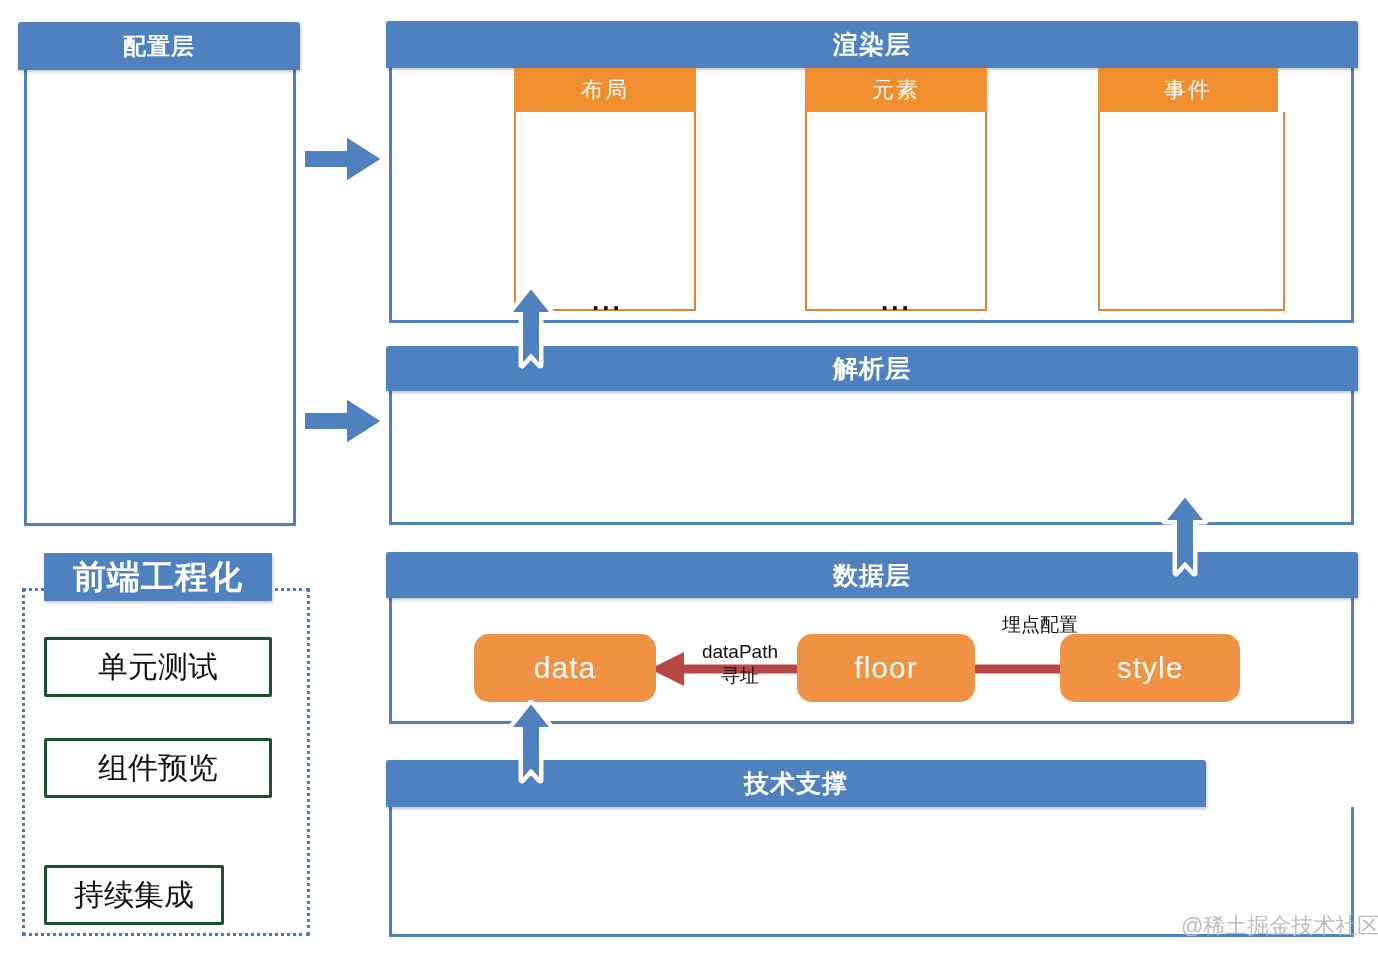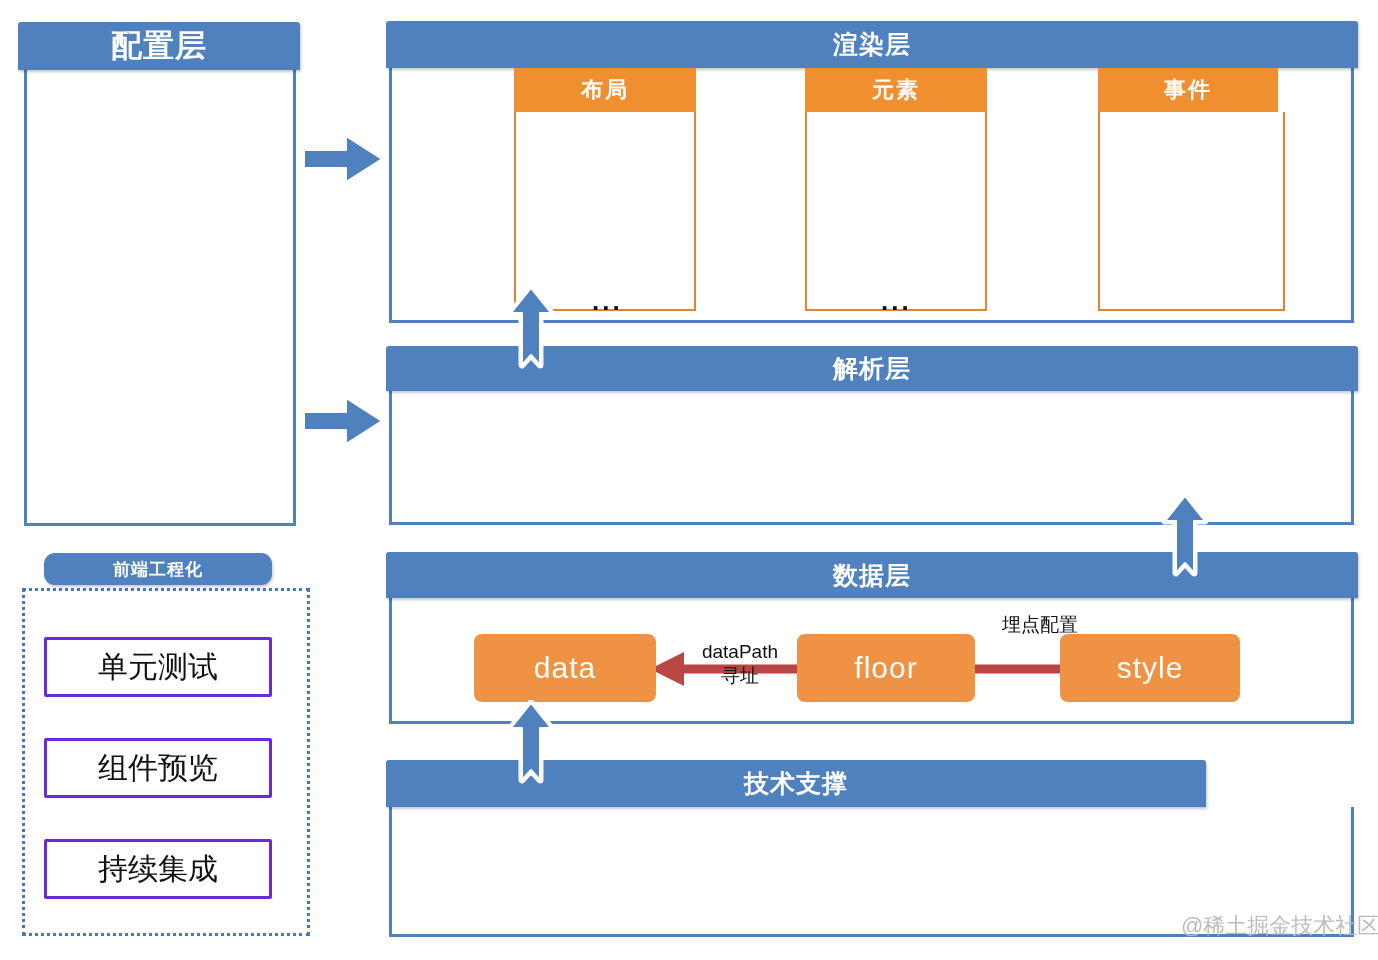--- a/index.html
+++ b/index.html
@@ -51,42 +51,42 @@
     color: #ffffff;
     font-weight: bold;
     display: flex;
     align-items: center;
     justify-content: center;
     border-radius: 4px;
     box-sizing: border-box;
     text-align: center;
     letter-spacing: 1px;
   }
-  .chip.sq { border-radius: 8px; }
+  .chip.sq { border-radius: 15px; }
 
   
   .pill {
     position: absolute;
     background: #fbd7b6;
     border: 1px solid #e8a36a;
     color: #1a1a1a;
     display: flex;
     align-items: center;
     justify-content: center;
     border-radius: 7px;
     box-sizing: border-box;
     font-size: 19px;
   }
 
   
   .card-head {
     position: absolute;
     background: #ef8f2f;
     color: #ffffff;
-    font-weight: bold;
+    font-weight: normal;
     display: flex;
     align-items: center;
     justify-content: center;
     font-size: 22px;
     z-index: 3;
     letter-spacing: 2px;
   }
   .card-body {
     position: absolute;
     background: #ffffff;
@@ -109,21 +109,21 @@
   .dashed-box {
     position: absolute;
     border: 3px dotted #4a7ab5;
     box-sizing: border-box;
     background: transparent;
     z-index: 1;
   }
   .outline-chip {
     position: absolute;
     background: #ffffff;
-    border: 3px solid #6d28d9;
+    border: 3px solid #14532d;
     color: #111111;
     display: flex;
     align-items: center;
     justify-content: center;
     box-sizing: border-box;
     font-size: 30px;
     z-index: 3;
     border-radius: 2px;
   }
 
@@ -146,21 +146,21 @@
     z-index: 7;
     white-space: nowrap;
   }
 </style>
 </head>
 <body>
 
 <div id="canvas">
 
   <div class="panel">
-    <div class="panel-head" style="left:18px; top:22px; width:282px; height:48px; font-size:31px;">配置层</div>
+    <div class="panel-head" style="left:18px; top:22px; width:282px; height:48px; font-size:23px;">配置层</div>
     <div class="panel-body" style="left:24px; top:70px; width:272px; height:456px;"></div>
 
     <div class="chip" style="left:68px; top:118px; width:180px; height:60px; font-size:23px;">参数配置</div>
     <div class="chip" style="left:68px; top:250px; width:180px; height:60px; font-size:23px;">事件注册</div>
     <div class="chip" style="left:68px; top:379px; width:180px; height:60px; font-size:23px;">埋点配置</div>
   </div>
 
   <div class="arrow" style="left:300px; top:130px; width:86px; height:58px;">
     <svg width="86" height="58" viewBox="0 0 86 58">
       <g>
@@ -174,25 +174,25 @@
     <svg width="86" height="58" viewBox="0 0 86 58">
       <g>
         <path d="M4,20 L46,20 L46,6 L82,29 L46,52 L46,38 L4,38 Z" fill="#ffffff" stroke="#ffffff" stroke-width="7" stroke-linejoin="round" opacity="0.95"></path>
         <path d="M4,20 L46,20 L46,6 L82,29 L46,52 L46,38 L4,38 Z" fill="#4e81bd" stroke="#ffffff" stroke-width="2" stroke-linejoin="round"></path>
       </g>
     </svg>
   </div>
 
   <div>
     <div class="dashed-box" style="left:22px; top:588px; width:288px; height:348px;"></div>
-    <div class="panel-head" style="left:44px; top:553px; width:228px; height:32px; font-size:17px; border-radius:11px;">前端工程化</div>
+    <div class="panel-head" style="left:44px; top:553px; width:228px; height:48px; font-size:33px; border-radius:1px;">前端工程化</div>
 
     <div class="outline-chip" style="left:44px; top:637px; width:228px; height:60px;">单元测试</div>
     <div class="outline-chip" style="left:44px; top:738px; width:228px; height:60px;">组件预览</div>
-    <div class="outline-chip" style="left:44px; top:839px; width:228px; height:60px;">持续集成</div>
+    <div class="outline-chip" style="left:44px; top:865px; width:180px; height:60px;">持续集成</div>
   </div>
 
   <div class="panel">
     <div class="panel-head" style="left:386px; top:21px; width:972px; height:47px; font-size:25px;">渲染层</div>
     <div class="panel-body" style="left:389px; top:68px; width:965px; height:255px;"></div>
 
     <div class="card-head" style="left:514px; top:68px; width:182px; height:44px;">布局</div>
     <div class="card-body" style="left:514px; top:112px; width:182px; height:199px;"></div>
     <div class="pill" style="left:535px; top:124px; width:140px; height:48px;">flatview</div>
     <div class="pill" style="left:535px; top:182px; width:140px; height:48px;">banner</div>

